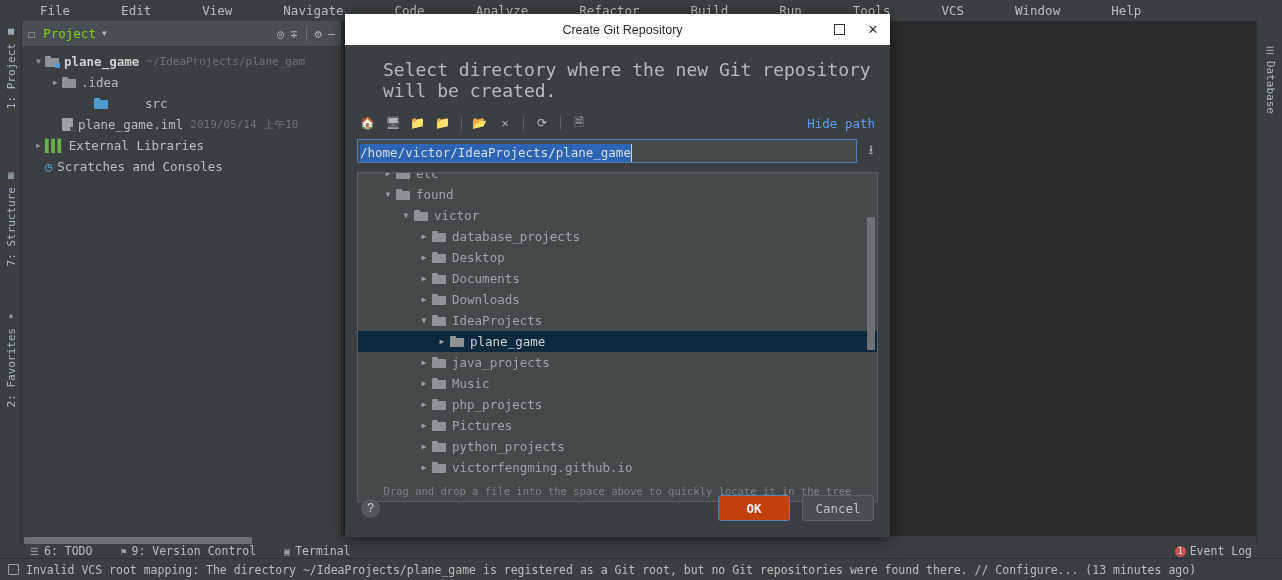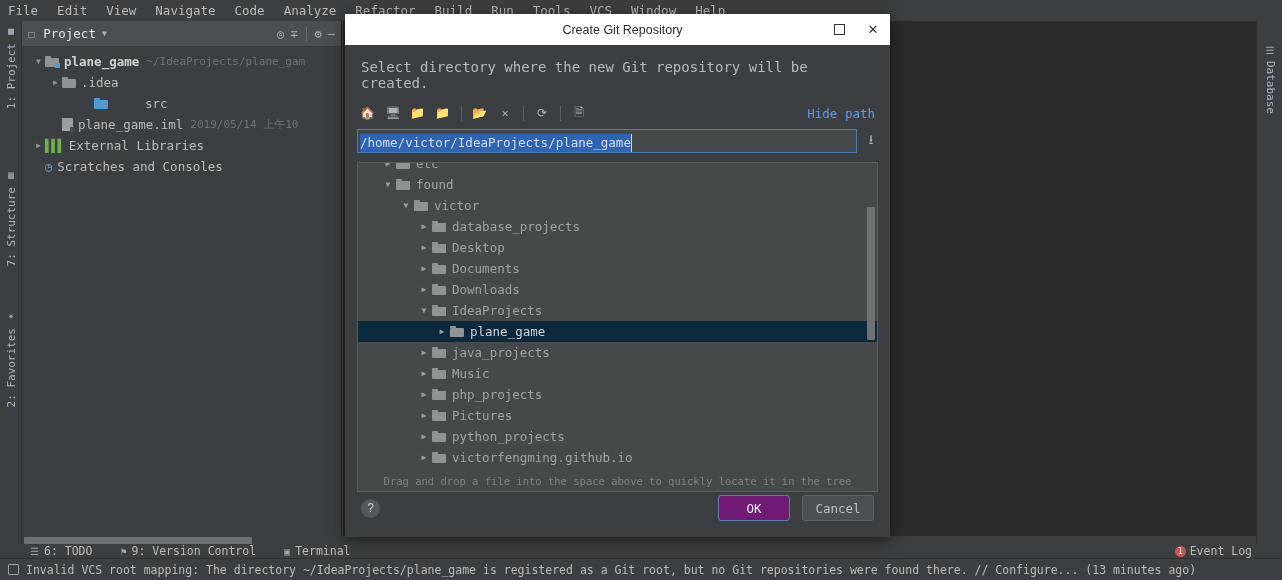--- a/index.html
+++ b/index.html
@@ -15,21 +15,21 @@
   #ide { position: absolute; inset: 0; background: #3c3f41; }
 
   
   #menubar {
     position: absolute; top: 0; left: 0; right: 0; height: 21px;
     background: #3c3f41;
     display: flex; align-items: center; padding-left: 8px; gap: 19px;
     font-size: 12.5px; color: #bbbbbb;
     font-family: "DejaVu Sans Mono", monospace;
   }
-  #menubar .mi { white-space: nowrap; }
+  #menubar .mi { white-space: nowrap; margin-left: 32px; }
 
   
   #leftstrip {
     position: absolute; left: 0; top: 21px; width: 22px; bottom: 36px;
     background: #3c3f41; border-right: 1px solid #323232;
   }
   .vtab {
     position: absolute; left: 0; width: 22px;
     color: #a9b7c6; font-size: 11px;
     font-family: "DejaVu Sans Mono", monospace;
@@ -43,21 +43,21 @@
   
   #project-panel {
     position: absolute; left: 22px; top: 21px; width: 320px; bottom: 36px;
     background: #3c3f41; border-right: 1px solid #2b2b2b;
   }
   #project-header {
     height: 26px; background: #4a4f54; display: flex; align-items: center;
     padding: 0 6px; gap: 6px; border-bottom: 1px solid #393c3e;
   }
   #project-header .ptitle {
-    color: #e5e5e5; font-size: 12.5px; margin-left: 2px;
+    color: #84cc16; font-size: 12.5px; margin-left: 2px;
     font-family: "DejaVu Sans Mono", monospace;
   }
   .hdr-icon { color: #afb1b3; font-size: 12px; line-height: 1; }
   #project-header .spacer { flex: 1; }
   #project-header .sep {
     width: 1px; height: 14px; background: #6a6e71; margin: 0 2px;
   }
 
   
   #project-tree { padding-top: 4px; font-size: 12.5px; }
@@ -168,22 +168,23 @@
     padding-left: 78px;
   }
   #dlg-title .wbtn {
     width: 34px; height: 31px; display: flex; align-items: center;
     justify-content: center; color: #333333; font-size: 13px;
     font-family: "Liberation Sans", sans-serif;
   }
   .sq { width: 11px; height: 11px; border: 1.6px solid #333; display: block; }
 
   #dlg-desc {
-    padding: 14px 16px 9px 16px; color: #b6b9bb; font-size: 14px;
-    font-family: "DejaVu Sans Mono", monospace;
+    padding: 14px 16px 9px 16px; color: #b6b9bb; font-size: 18px;
+    font-family: "DejaVu Sans Mono", monospace;
+    margin-left: 22px;
   }
 
   #dlg-toolbar {
     height: 26px; margin: 0 12px; display: flex; align-items: center; gap: 3px;
     color: #b2b5b7;
   }
   #dlg-toolbar .tb {
     width: 22px; height: 22px; display: flex; align-items: center;
     justify-content: center; font-size: 12px; color: #b0b3b5;
   }
@@ -242,21 +243,21 @@
     color: #cdd0d2; font-size: 12px; display: flex;
     align-items: center; justify-content: center;
     font-family: "Liberation Sans", sans-serif;
   }
   #dlg-buttons .right { margin-left: auto; display: flex; gap: 12px; }
   .dbtn {
     min-width: 72px; height: 26px; border-radius: 3px;
     display: flex; align-items: center; justify-content: center;
     font-size: 12.5px; font-family: "DejaVu Sans Mono", monospace;
   }
-  .dbtn.primary { background: #701a75; color: #e8eef5; border: 1px solid #5b82ad; }
+  .dbtn.primary { background: #c2410c; color: #e8eef5; border: 1px solid #5b82ad; font-weight: bold; }
   .dbtn.normal  { background: #4b4f51; color: #bdc0c2; border: 1px solid #5e6264; }
 </style>
 </head>
 <body>
 
 <div id="ide">
 
   <div id="menubar">
       <span class="mi">File</span>
       <span class="mi">Edit</span>

